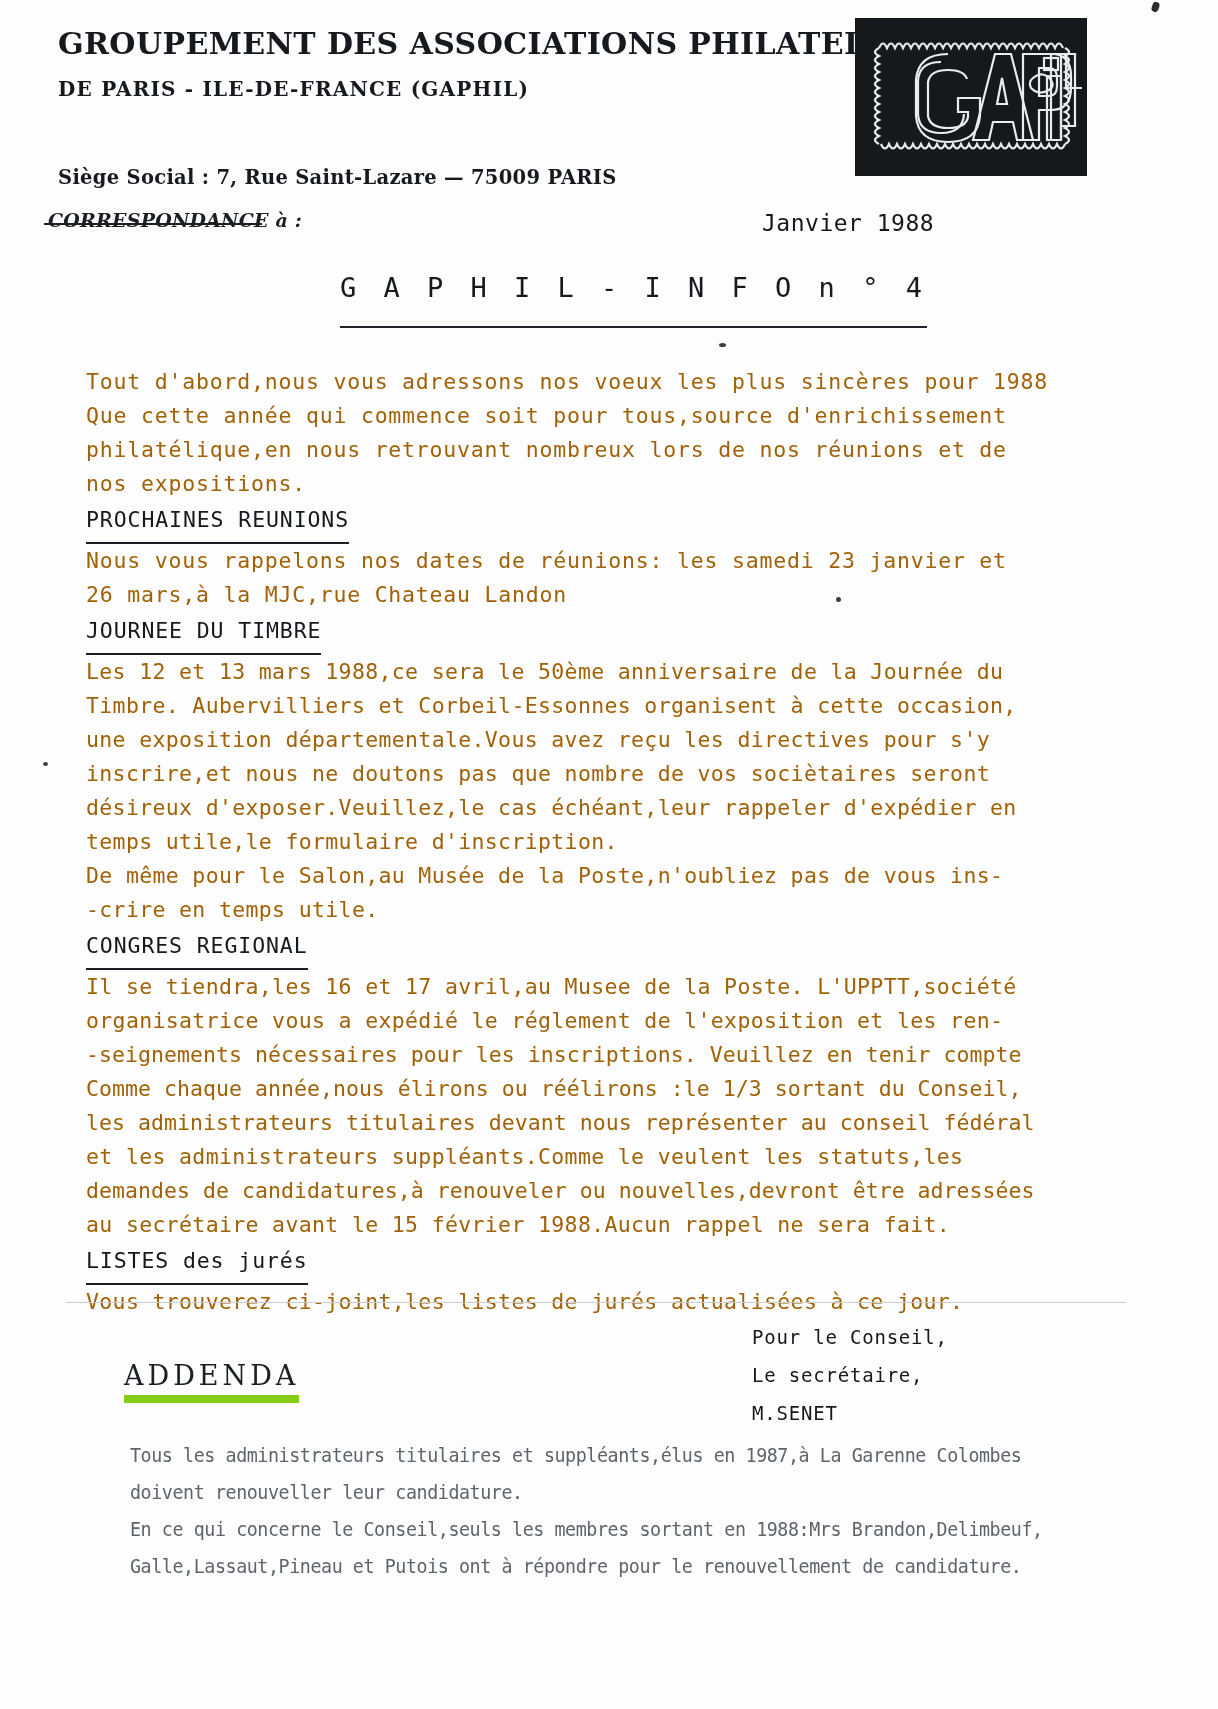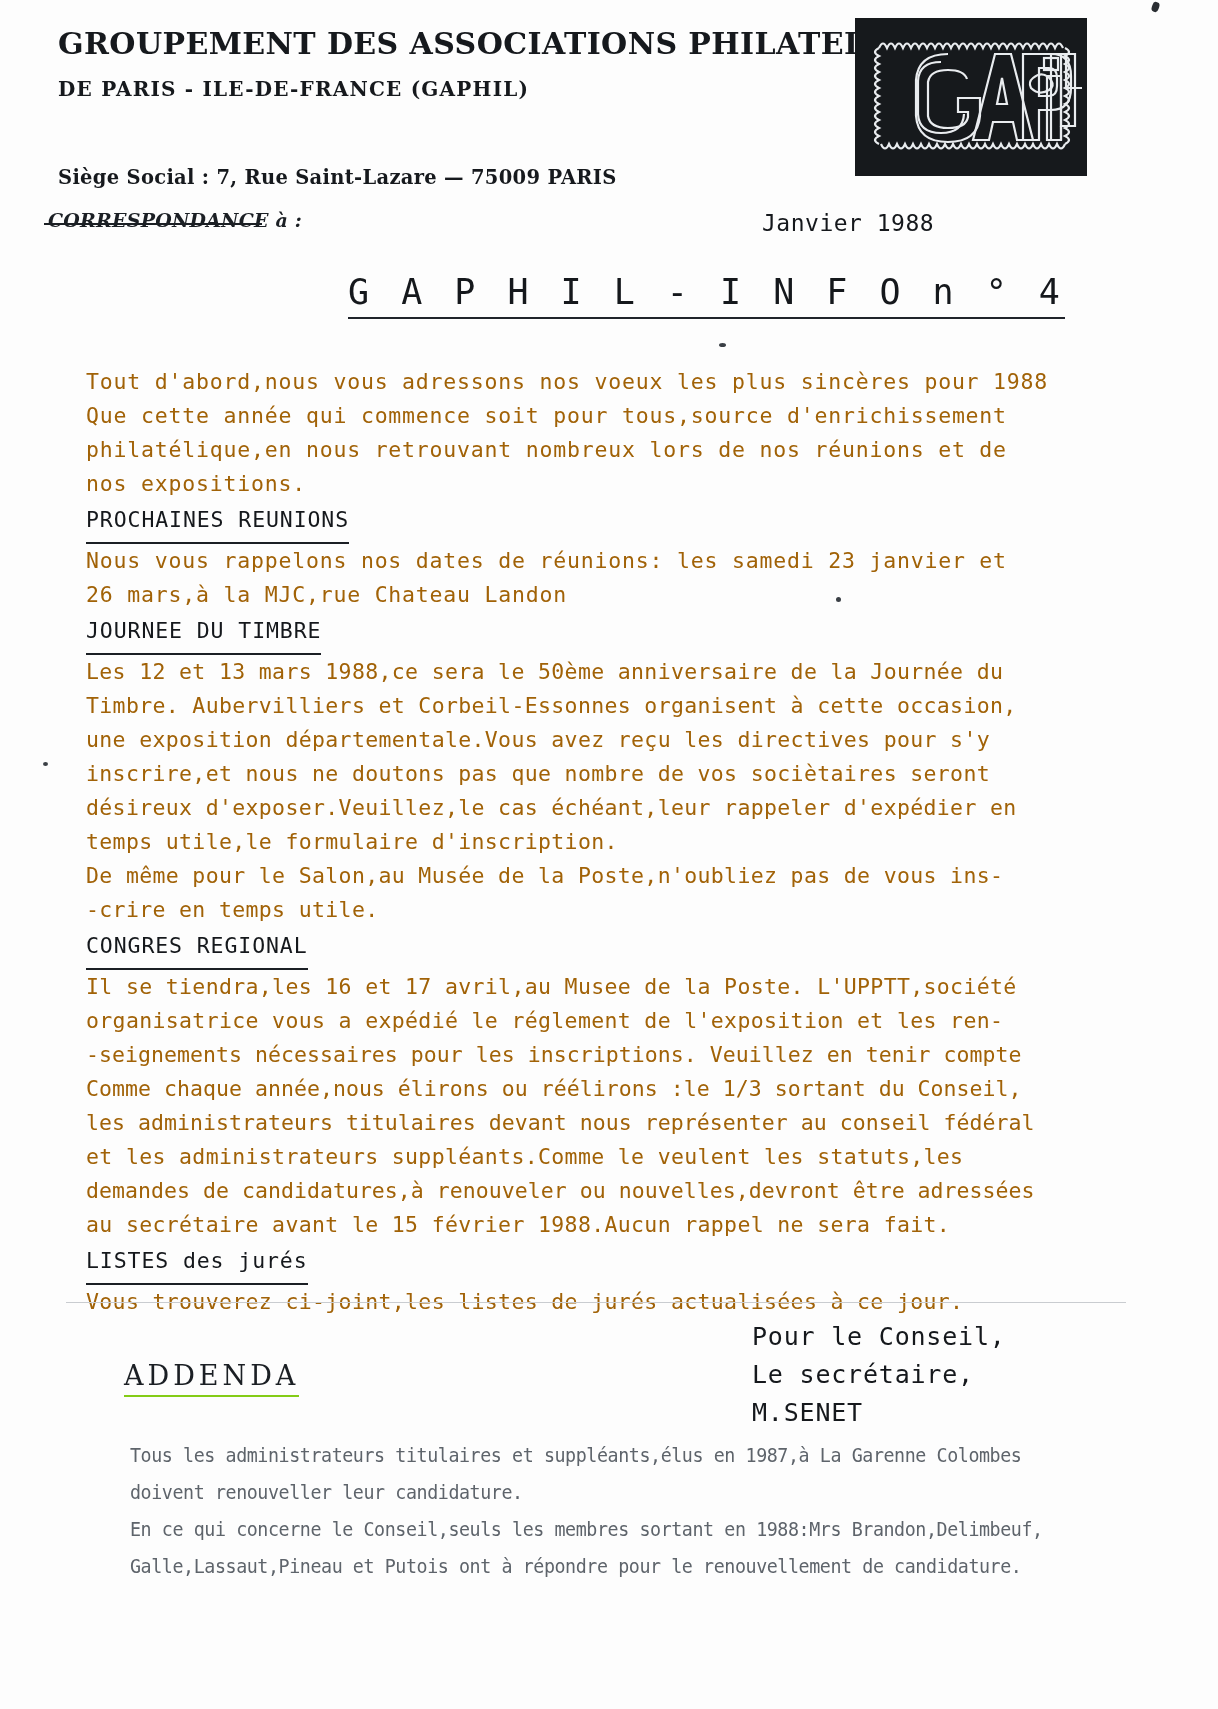--- a/index.html
+++ b/index.html
@@ -111,27 +111,27 @@
     font-family: "DejaVu Sans Mono", monospace;
     font-size: 23px;
     letter-spacing: 0.5px;
     color: #15181c;
     white-space: nowrap;
   }
 
   
   .doc-title {
     position: absolute;
-    left: 348px;
+    left: 340px;
     top: 272px;
-    font-size: 35px;
+    font-size: 27px;
     letter-spacing: 5.5px;
     color: #15181c;
     white-space: nowrap;
-    padding-bottom: 5px;
+    padding-bottom: 23px;
     border-bottom: 2px solid #20242a;
   }
 
   
   .body-block {
     position: absolute;
     left: 86px;
     top: 365px;
     width: 1040px;
   }
@@ -177,37 +177,37 @@
   }
 
   
   .signature {
     position: absolute;
     left: 752px;
     top: 1318px;
   }
   .sig-line {
     font-family: "DejaVu Sans Mono", monospace;
-    font-size: 25px;
+    font-size: 19px;
     line-height: 38px;
     letter-spacing: 0.8px;
     color: #15181c;
     white-space: nowrap;
   }
 
   
   .addenda-title {
     position: absolute;
     left: 124px;
     top: 1360px;
     font-family: "DejaVu Serif", serif;
     font-size: 27px;
     letter-spacing: 4px;
     color: #1b1f24;
-    border-bottom: 2px solid #84cc16;
+    border-bottom: 8px solid #84cc16;
     padding-bottom: 4px;
     white-space: nowrap;
   }
   .addenda-body {
     position: absolute;
     left: 130px;
     top: 1437px;
     width: 1020px;
   }
   .aline {

